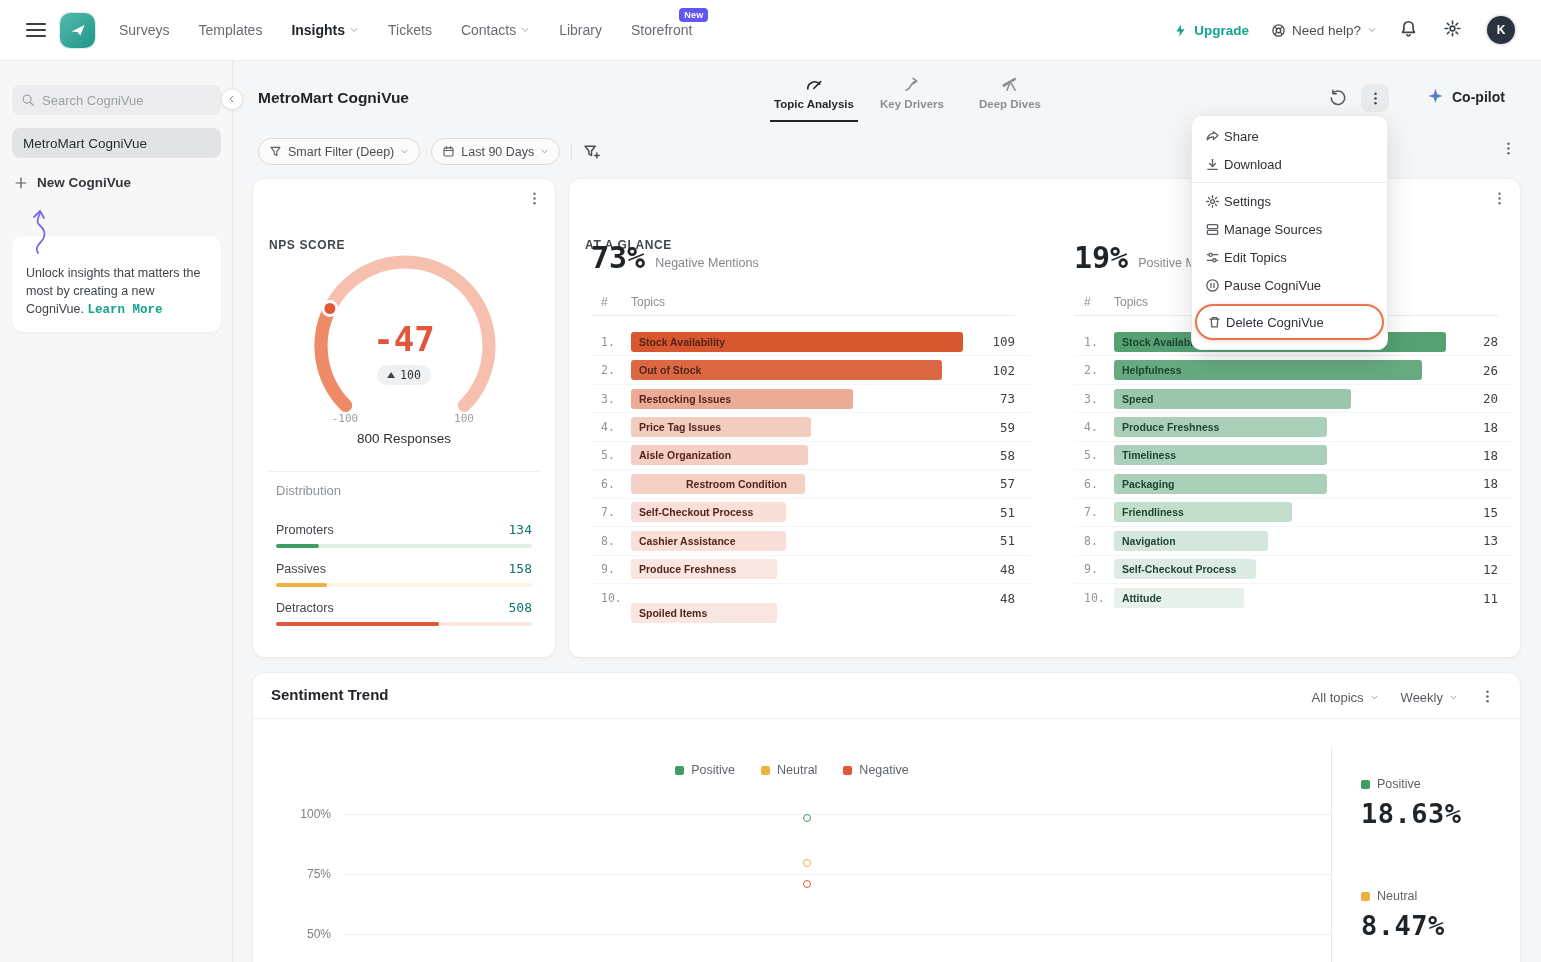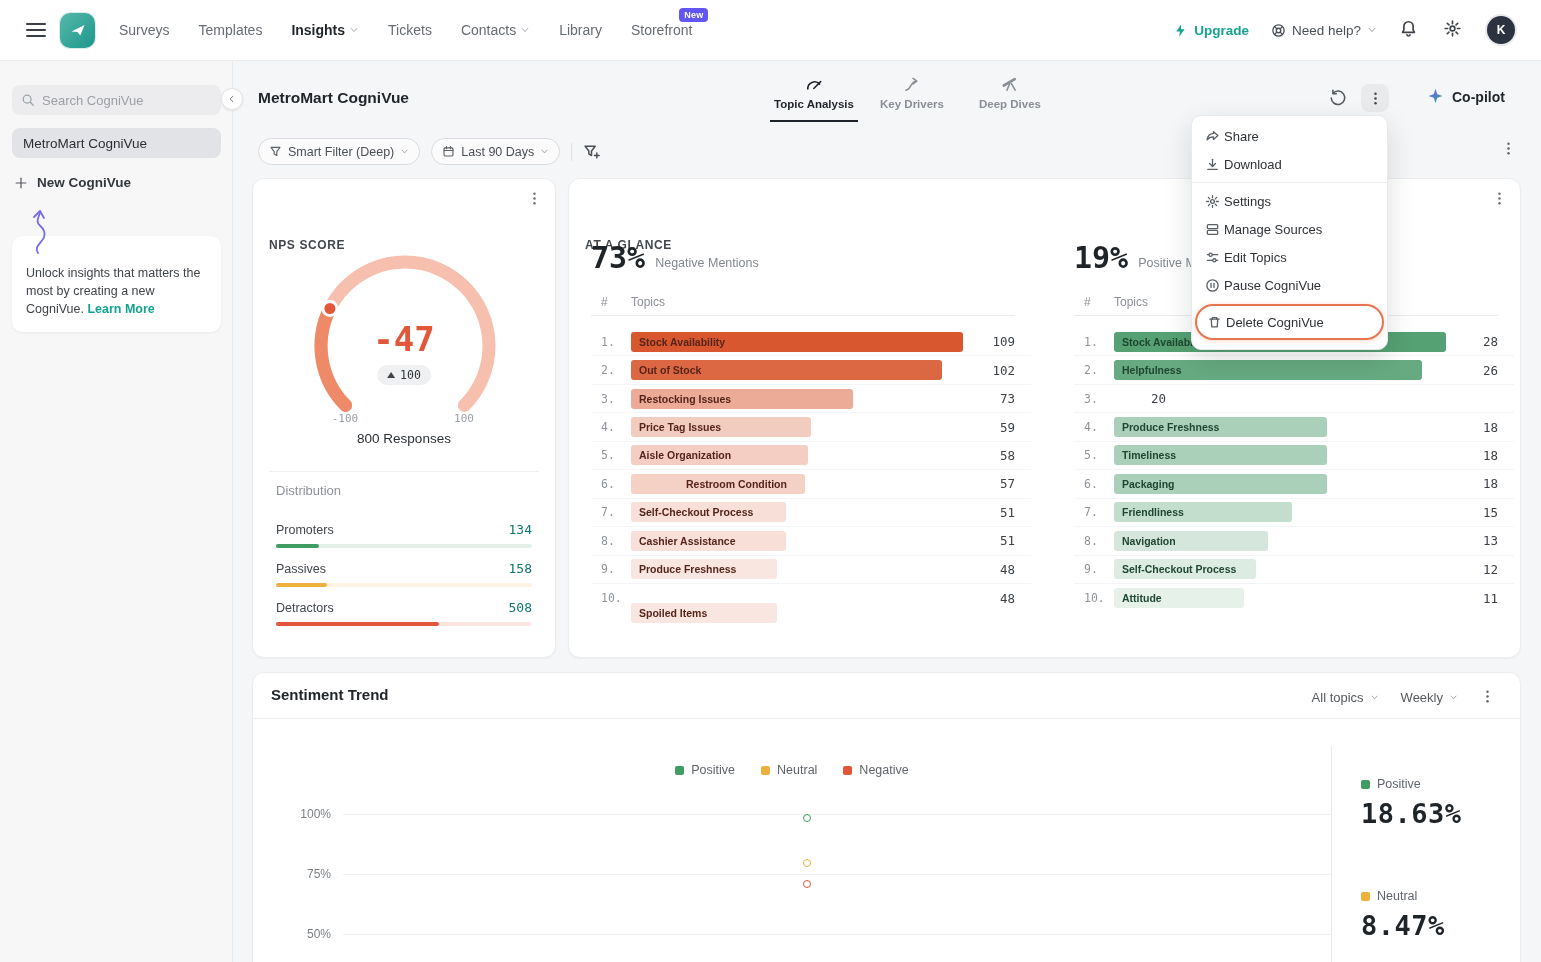--- a/index.html
+++ b/index.html
@@ -53,21 +53,21 @@
   .side-selected { position:absolute; left:12px; top:67px; width:209px; height:30px; background:#e2e3e6;
     border-radius:8px; display:flex; align-items:center; padding:0 11px; font-size:13.5px; font-weight:500;
     color:#2b2f34; cursor:pointer; }
   .side-new { position:absolute; left:14px; top:114px; display:flex; align-items:center; gap:9px;
     font-size:13.5px; font-weight:600; color:#33383d; cursor:pointer; }
   .side-new svg { width:14px; height:14px; color:#55595f; }
   .doodle { position:absolute; left:22px; top:140px; z-index:3; }
   .promo-card { position:absolute; left:12px; top:175px; width:209px; height:96px; background:#fff;
     border-radius:10px; box-shadow:0 1px 3px rgba(0,0,0,.06); padding:28px 14px 12px; font-size:12.5px;
     line-height:18px; color:#3f4449; }
-  .promo-card a { color:#14a38e; font-weight:600; text-decoration:none; cursor:pointer; }
+  .promo-card a { color:#14a38e; font-weight:600; text-decoration:none; cursor:pointer;font-family:Liberation Mono, monospace; }
 
   
   .main { position:absolute; left:233px; top:61px; right:0; bottom:0; background:#f5f6f7; overflow:hidden; }
   .page-title { position:absolute; left:25px; top:28px; font-size:15.5px; font-weight:700; color:#1f242a; }
   .tabs { position:absolute; left:537px; top:10px; display:flex; gap:10px; }
   .tab { width:88px; padding:4px 0 10px; display:flex; flex-direction:column; align-items:center; gap:5px;
     color:#8a8f95; cursor:pointer; border-bottom:2.5px solid transparent; }
   .tab svg { width:18px; height:18px; }
   .tab .tlabel { font-size:11.5px; font-weight:600; }
   .tab.active { color:#1f242a; border-bottom-color:#1f242a; }
@@ -600,20 +600,25 @@
             <span class="t-rank mono">2.</span>
             <div class="t-track">
               <div class="t-bar" style="width: 308px; background: rgba(86, 161, 115, 0.9);">
                 <span class="t-label" style="color: rgb(30, 70, 48);">Helpfulness</span>
               </div>
             </div>
             <span class="t-val mono">26</span>
           </div>
           <div class="t-row">
             <span class="t-rank mono">3.</span>
+            <div class="t-track">
+              <div class="t-bar" style="width: 237px; background: rgba(86, 161, 115, 0.6);">
+                <span class="t-label" style="color: rgb(30, 70, 48);">Speed</span>
+              </div>
+            </div>
             <span class="t-val mono">20</span>
           </div>
           <div class="t-row">
             <span class="t-rank mono">4.</span>
             <div class="t-track">
               <div class="t-bar" style="width: 213px; background: rgba(86, 161, 115, 0.5);">
                 <span class="t-label" style="color: rgb(30, 70, 48);">Produce Freshness</span>
               </div>
             </div>
             <span class="t-val mono">18</span>

